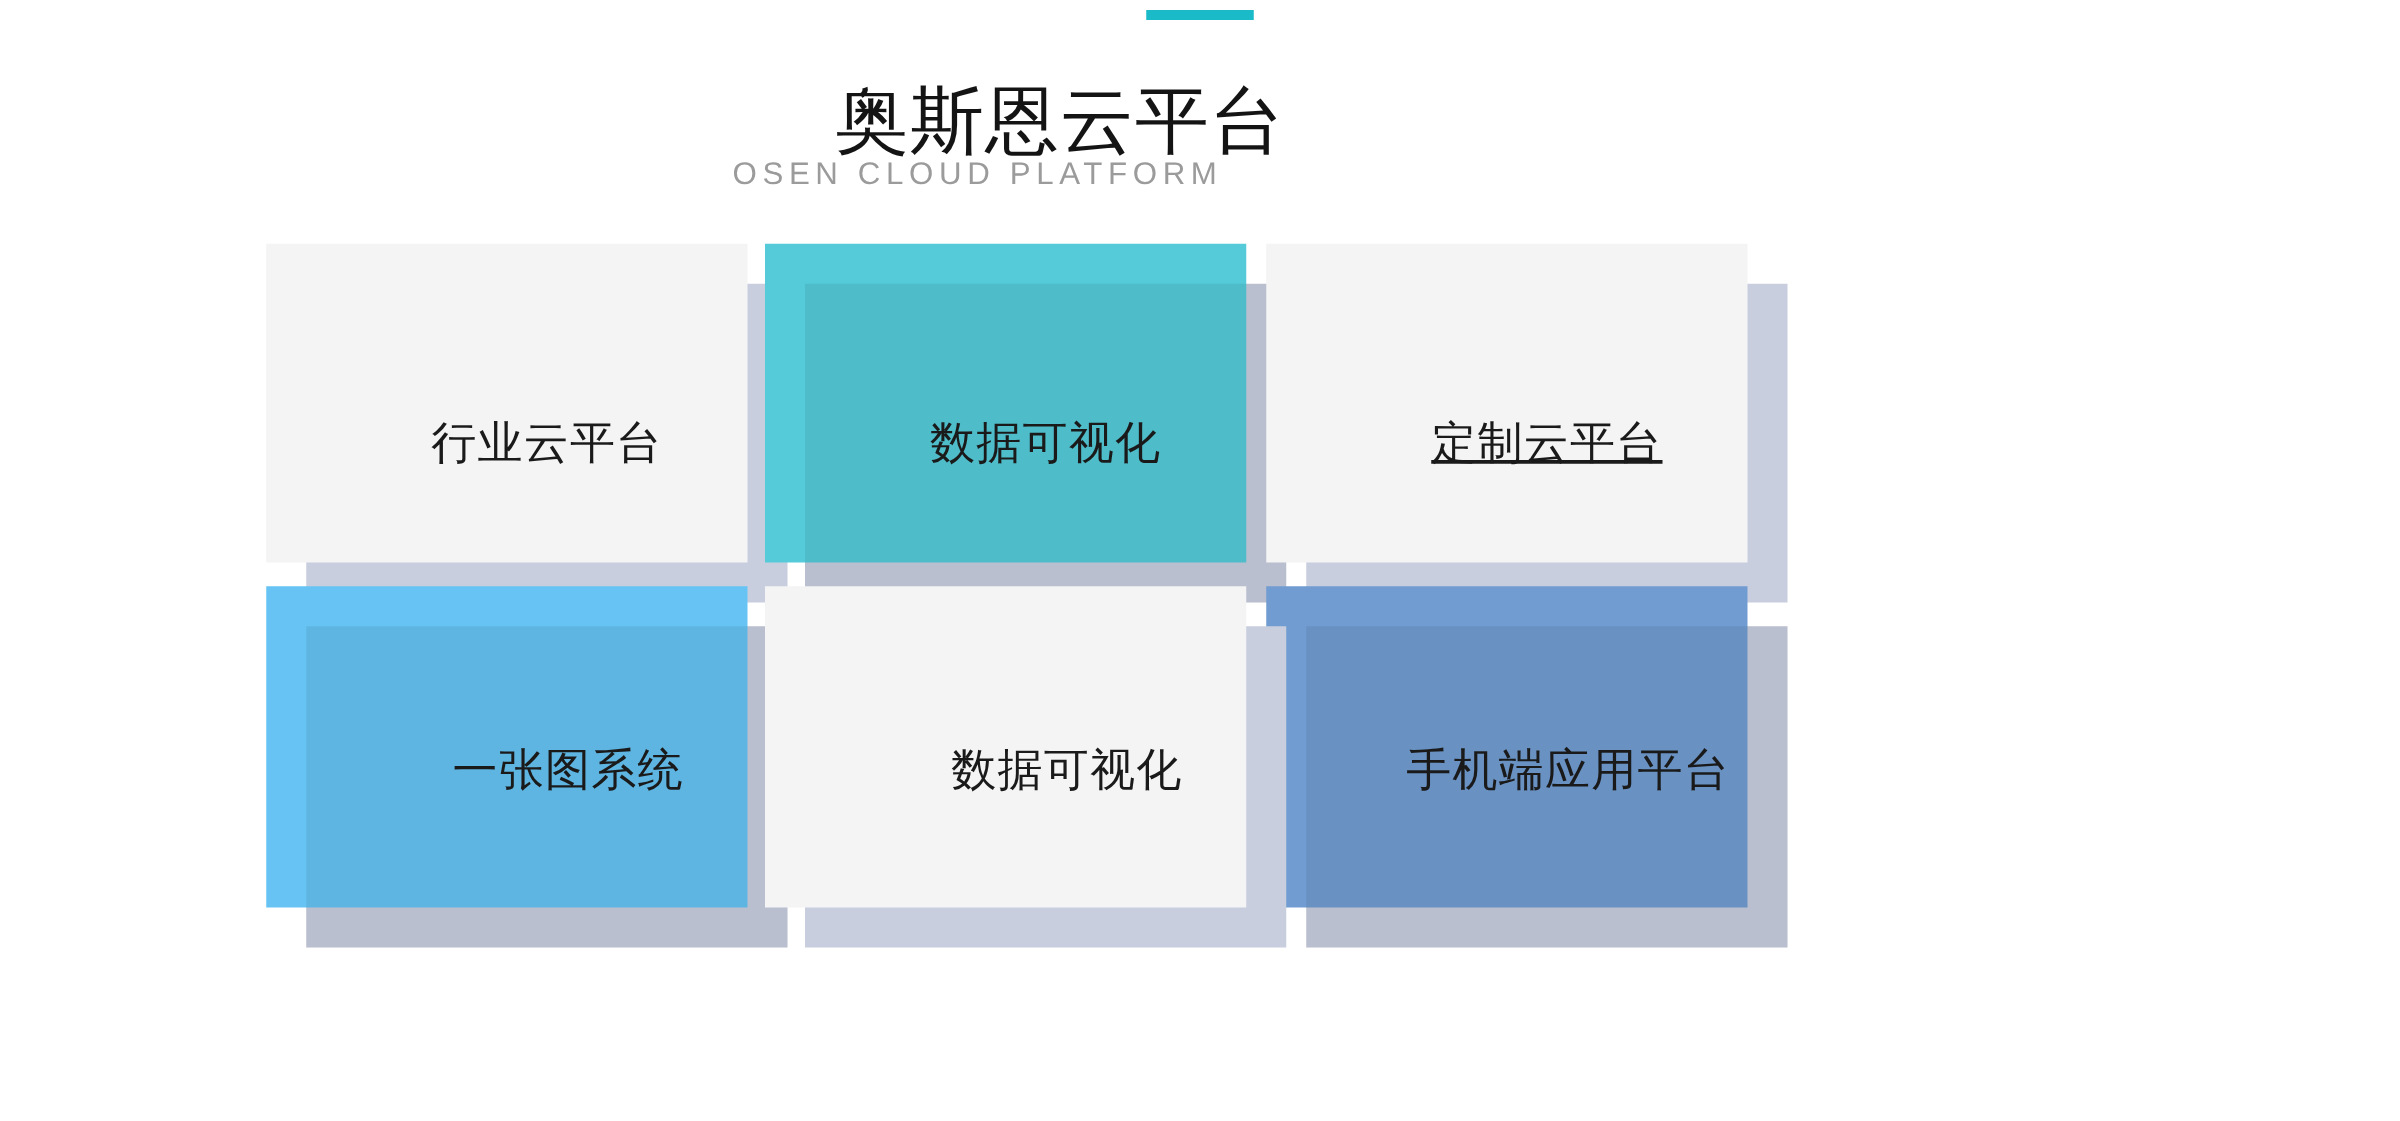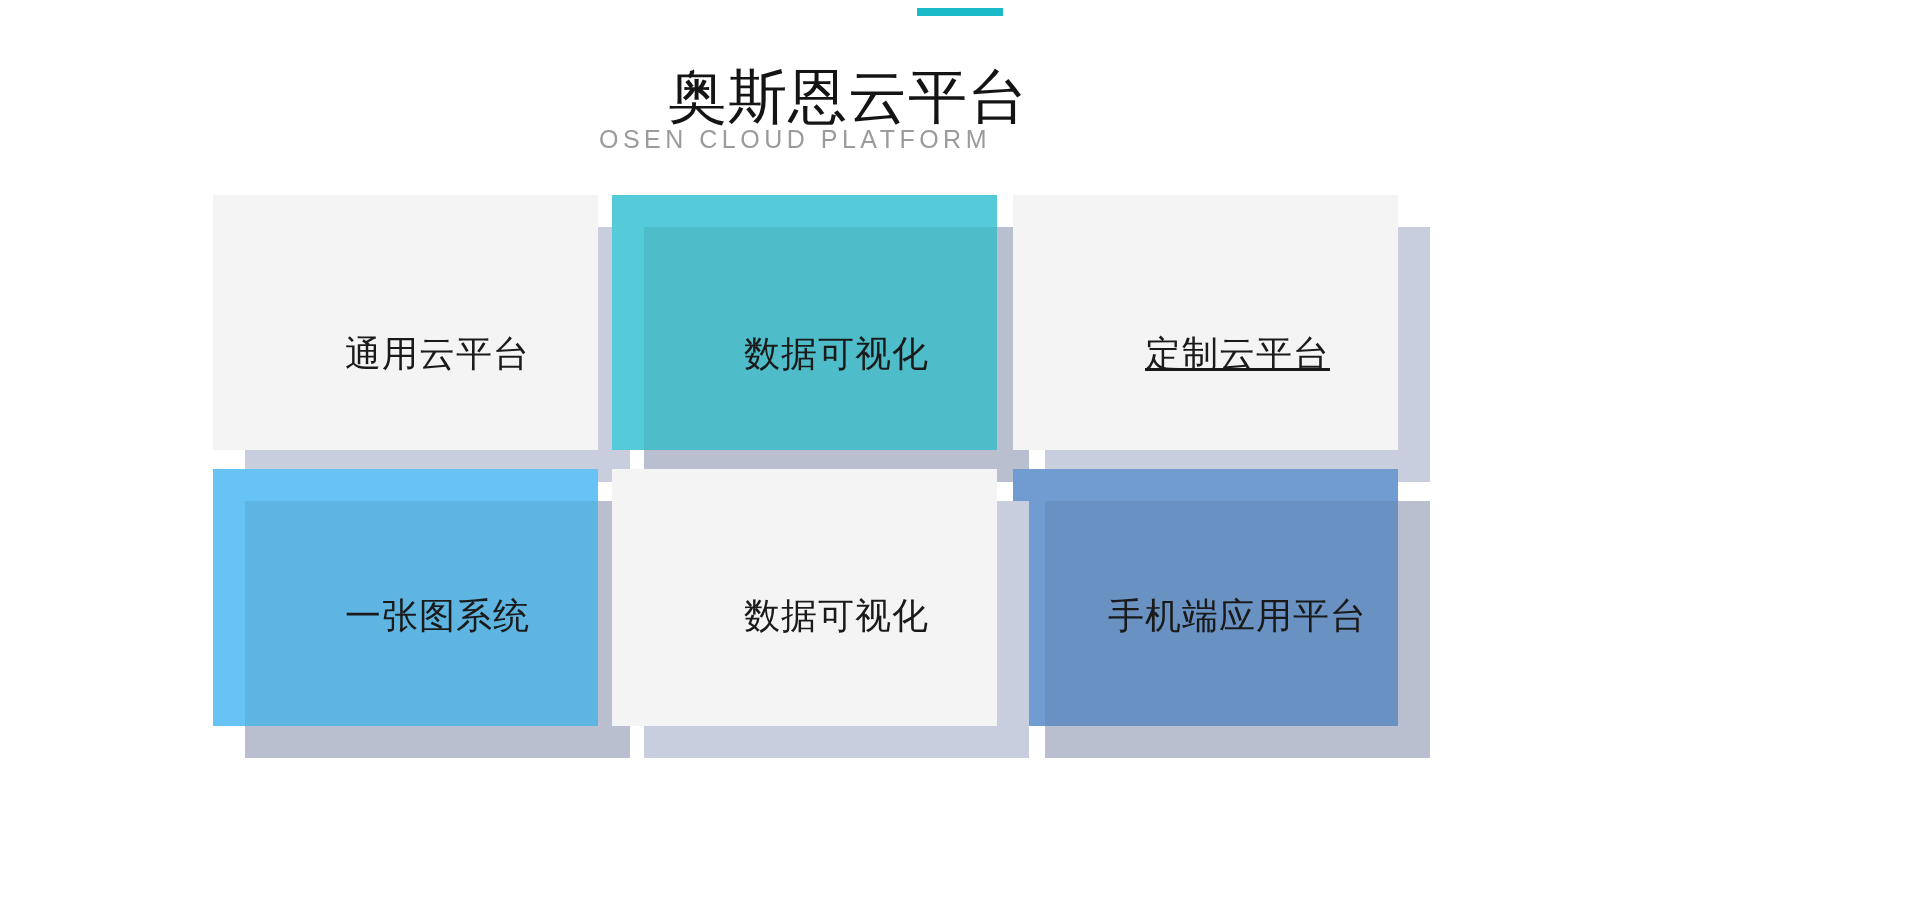--- a/index.html
+++ b/index.html
@@ -23,21 +23,21 @@
     position:absolute;left:0;top:30px;width:1696px;
     text-align:center;
     font-size:59px;line-height:70px;
     color:#141414;
     font-weight:400;
     letter-spacing:1px;
     white-space:nowrap;
     margin-top:32px;
   }
   .page-subtitle{
-    position:absolute;left:17px;top:124px;width:1556px;
+    position:absolute;left:4px;top:124px;width:1556px;
     text-align:center;
     font-size:25px;line-height:30px;
     color:#9B9B9B;
     font-weight:400;
     letter-spacing:4.5px;
     white-space:nowrap;
   }
 
   
   .card-grid{position:absolute;left:0;top:0;width:1920px;height:897px;}
@@ -80,21 +80,21 @@
     left:32px;top:32px;
     width:385px;height:255px;
     display:flex;align-items:center;justify-content:center;
     font-size:36px;
     color:#1A1A1A;
     font-weight:400;
     letter-spacing:1px;
     white-space:nowrap;
     z-index:5;
   }
-  .card.row2 .card-label{height:231px;}
+  .card.row2 .card-label{height:231px;padding-left:17px;}
 
   
   .col1{left:213px;}
   .col2{left:612px;}
   .col3{left:1013px;}
   
   .row1{top:195px;}
   .row2{top:469px;}
 </style>
 </head>
@@ -107,21 +107,21 @@
   <div class="page-title">奥斯恩云平台</div>
 
   <div class="page-subtitle" style="color: rgb(155, 155, 155);">OSEN CLOUD PLATFORM</div>
 
   <div class="card-grid">
 
     <div class="card row1 col1">
       <div class="plate-shadow" style="background: rgb(200, 206, 222);"></div>
       <div class="plate-face" style="background: rgb(244, 244, 244);"></div>
 
-      <div class="card-label" style="color: rgb(26, 26, 26);">通用云平台</div>
+      <div class="card-label" style="color: rgb(26, 26, 26);">行业云平台</div>
     </div>
 
     <div class="card row1 col2">
       <div class="plate-shadow" style="background: rgb(200, 206, 222);"></div>
       <div class="plate-face" style="background: rgb(85, 203, 217);"></div>
       <div class="plate-overlay" style="display: block;"></div>
       <div class="card-label" style="color: rgb(26, 26, 26);">数据可视化</div>
     </div>
 
     <div class="card row1 col3">

